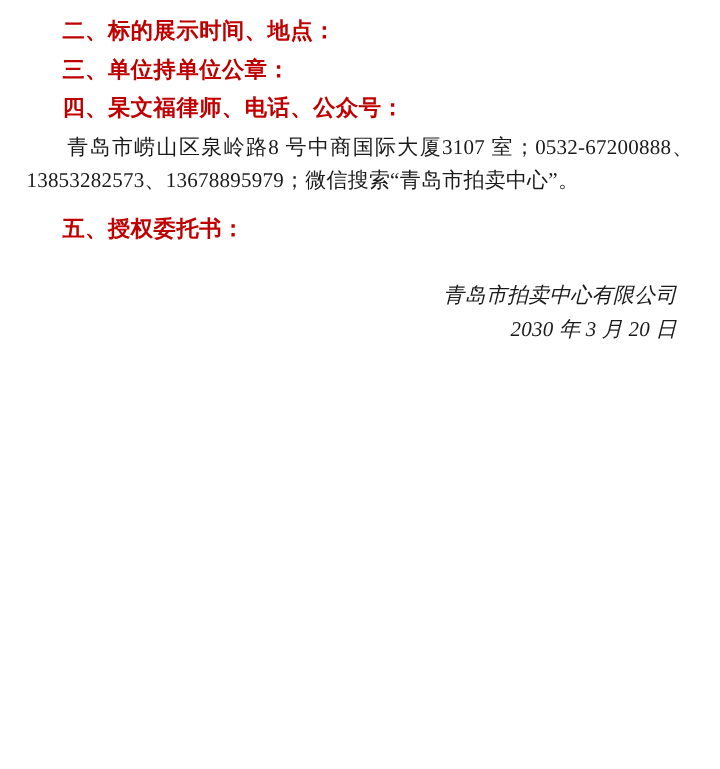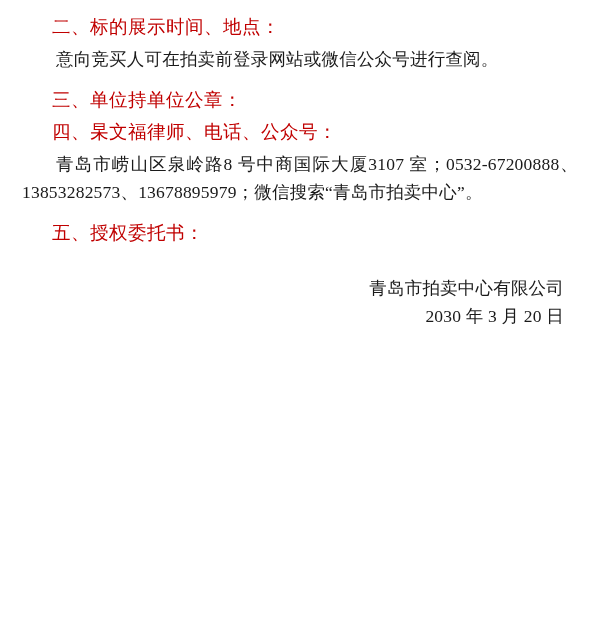--- a/index.html
+++ b/index.html
@@ -16,21 +16,21 @@
   }
   .page {
     width: 600px;
     height: 641px;
     box-sizing: border-box;
     padding: 14px 22px 10px 22px;
     position: relative;
   }
   .heading {
     color: #c00000;
-    font-weight: normal;
+    font-weight: bold;
     font-size: 18.5px;
     line-height: 1.5;
     margin: 0 0 4px 0;
     text-indent: 30px;
     letter-spacing: 0.5px;
   }
   .para {
     color: #1a1a1a;
     font-size: 17.5px;
     line-height: 1.58;
@@ -42,32 +42,32 @@
   .para.tight {
     margin-bottom: 14px;
   }
   .sign {
     margin-top: 26px;
     text-align: right;
     font-size: 17.5px;
     line-height: 1.6;
     letter-spacing: 0.2px;
     padding-right: 14px;
+    font-style: italic;
   }
   .sign div {
     margin: 0;
   }
 </style>
 </head>
 <body>
 
 <div class="page">
 
   <h2 class="heading">二、标的展示时间、地点：</h2>
-  <p class="para tight">意向竞买人可在拍卖前登录网站或微信公众号进行查阅。</p>
 
   <h2 class="heading">三、单位持单位公章：</h2>
 
   <h2 class="heading">四、杲文福律师、电话、公众号：</h2>
   <p class="para tight">青岛市崂山区泉岭路8 号中商国际大厦3107 室；0532-67200888、13853282573、13678895979；微信搜索“青岛市拍卖中心”。</p>
 
   <h2 class="heading">五、授权委托书：</h2>
 
   <div class="sign">
     <div>青岛市拍卖中心有限公司</div>

